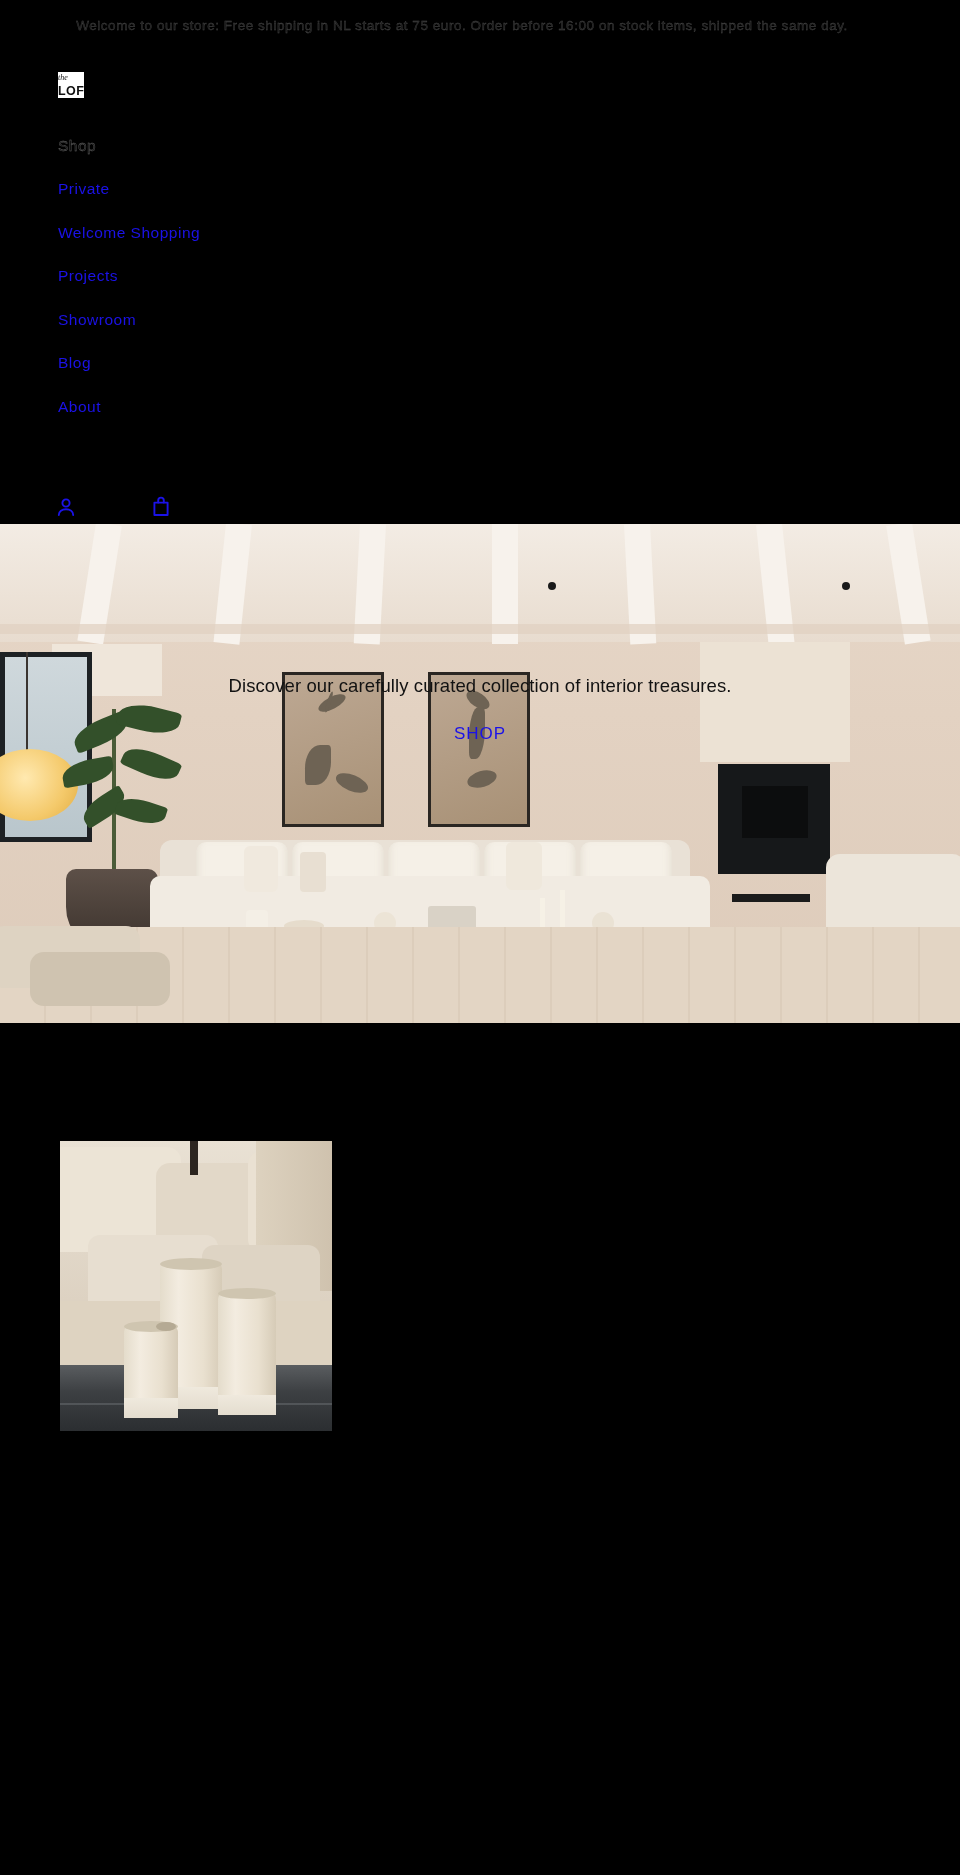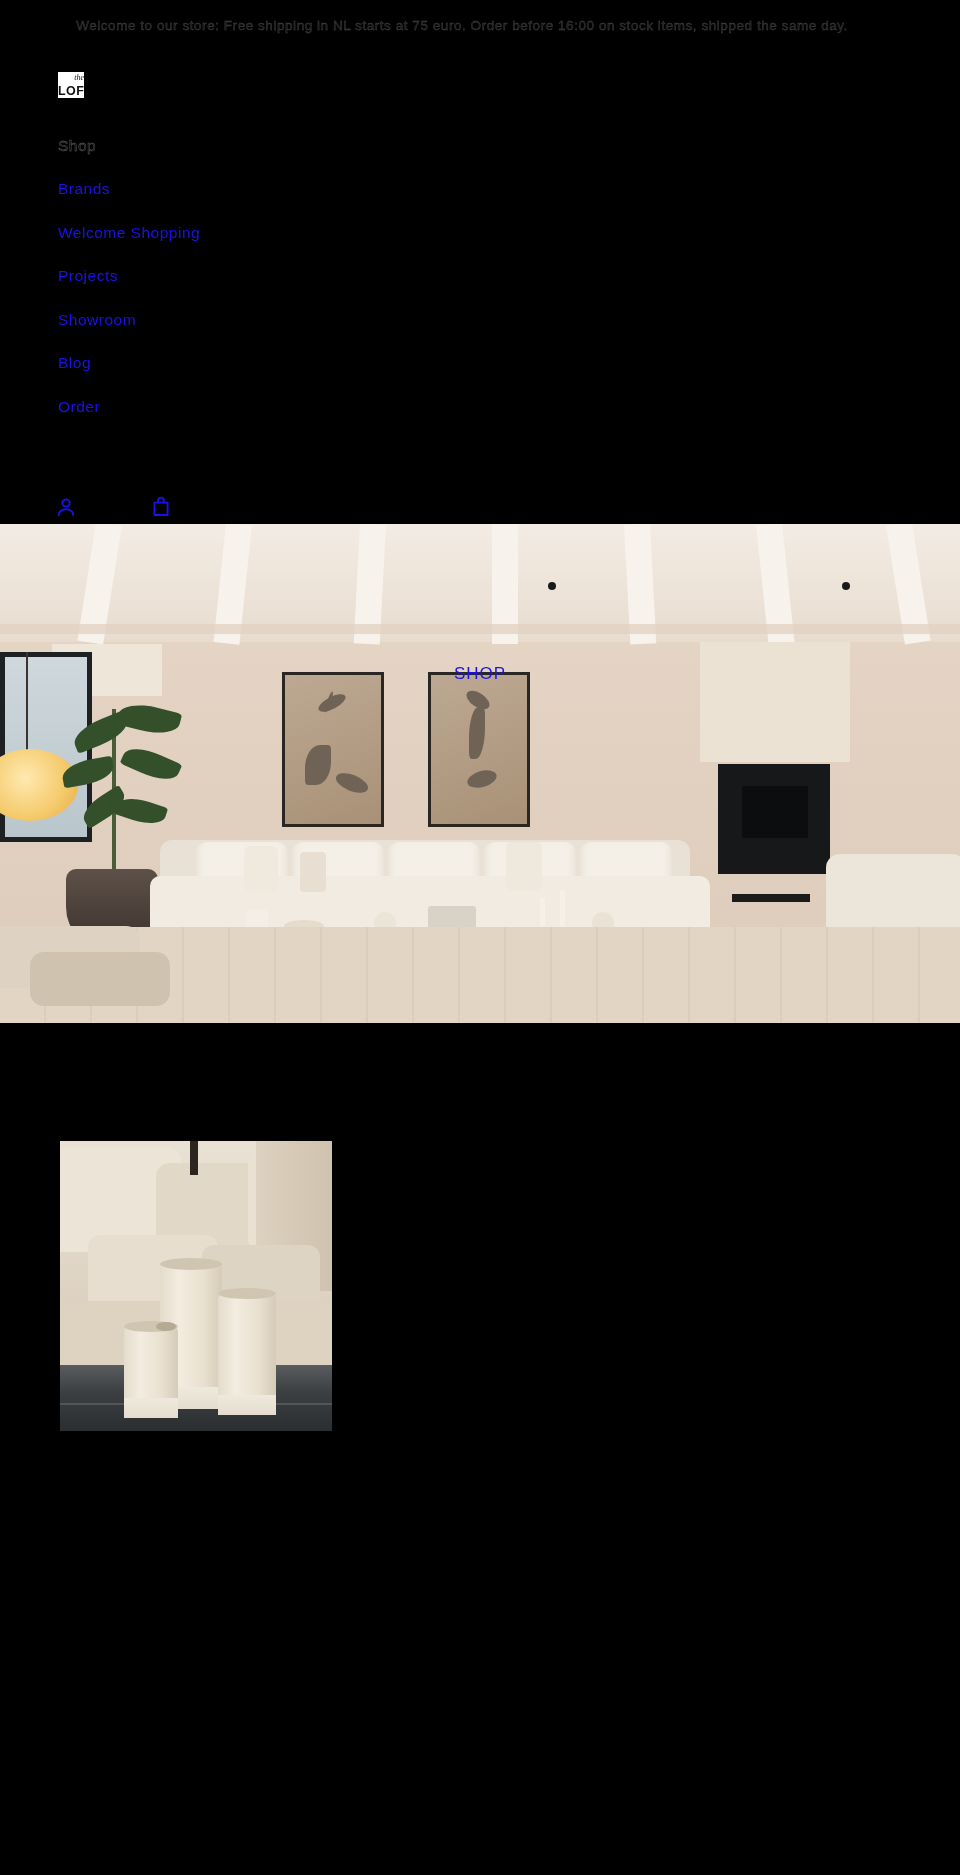--- a/index.html
+++ b/index.html
@@ -46,21 +46,21 @@
     height: 26px;
     background: #ffffff;
     position: relative;
     overflow: hidden;
   }
   .logo-the {
     position: absolute;
     top: 2px;
     left: 0;
     right: 0;
-    text-align: right;
+    text-align: left;
     font-family: "Liberation Serif", serif;
     font-style: italic;
     font-size: 8px;
     color: #111111;
     line-height: 1;
   }
   .logo-loft {
     position: absolute;
     bottom: -1px;
     left: 0;
@@ -287,26 +287,26 @@
 
   <div class="logo-row">
     <a class="logo-mark" href="#">
       <span class="logo-the">the</span>
       <span class="logo-loft">LOFT</span>
     </a>
   </div>
 
   <nav class="main-nav">
     <a class="nav-item is-plain" href="#">Shop</a>
-    <a class="nav-item is-link" href="#">Brands</a>
+    <a class="nav-item is-link" href="#">Private</a>
     <a class="nav-item is-link" href="#">Welcome Shopping</a>
     <a class="nav-item is-link" href="#">Projects</a>
     <a class="nav-item is-link" href="#">Showroom</a>
     <a class="nav-item is-link" href="#">Blog</a>
-    <a class="nav-item is-link" href="#">Order</a>
+    <a class="nav-item is-link" href="#">About</a>
   </nav>
 
   <div class="header-actions">
     <button class="icon-btn">
       <svg width="24" height="24" viewBox="0 0 24 24" fill="none" stroke="#1b12e8" stroke-width="1.9" stroke-linecap="round" stroke-linejoin="round">
         <circle cx="12" cy="8" r="3.6"></circle>
         <path d="M4.8 20c0-3.6 3.2-5.8 7.2-5.8s7.2 2.2 7.2 5.8"></path>
       </svg>
     </button>
     <button class="icon-btn">
@@ -396,20 +396,21 @@
     <div class="ph" style="left:592px;top:388px;width:22px;height:22px;border-radius:50%;background:#eae2d4;"></div>
     <div class="ph h-sidetable"></div>
 
     <div class="ph h-rug"></div>
     <div class="ph h-floor"></div>
     <div class="ph h-pillowfl"></div>
     <div class="ph h-pillowfl2"></div>
   </div>
 
   <div class="hero-overlay">
+    <p class="hero-sub">Discover our carefully curated collection of interior treasures.</p>
     <a class="hero-cta" href="#">SHOP</a>
   </div>
 
 </section>
 
 <section class="collection-section">
 
 
   <div class="collection-grid">
 

